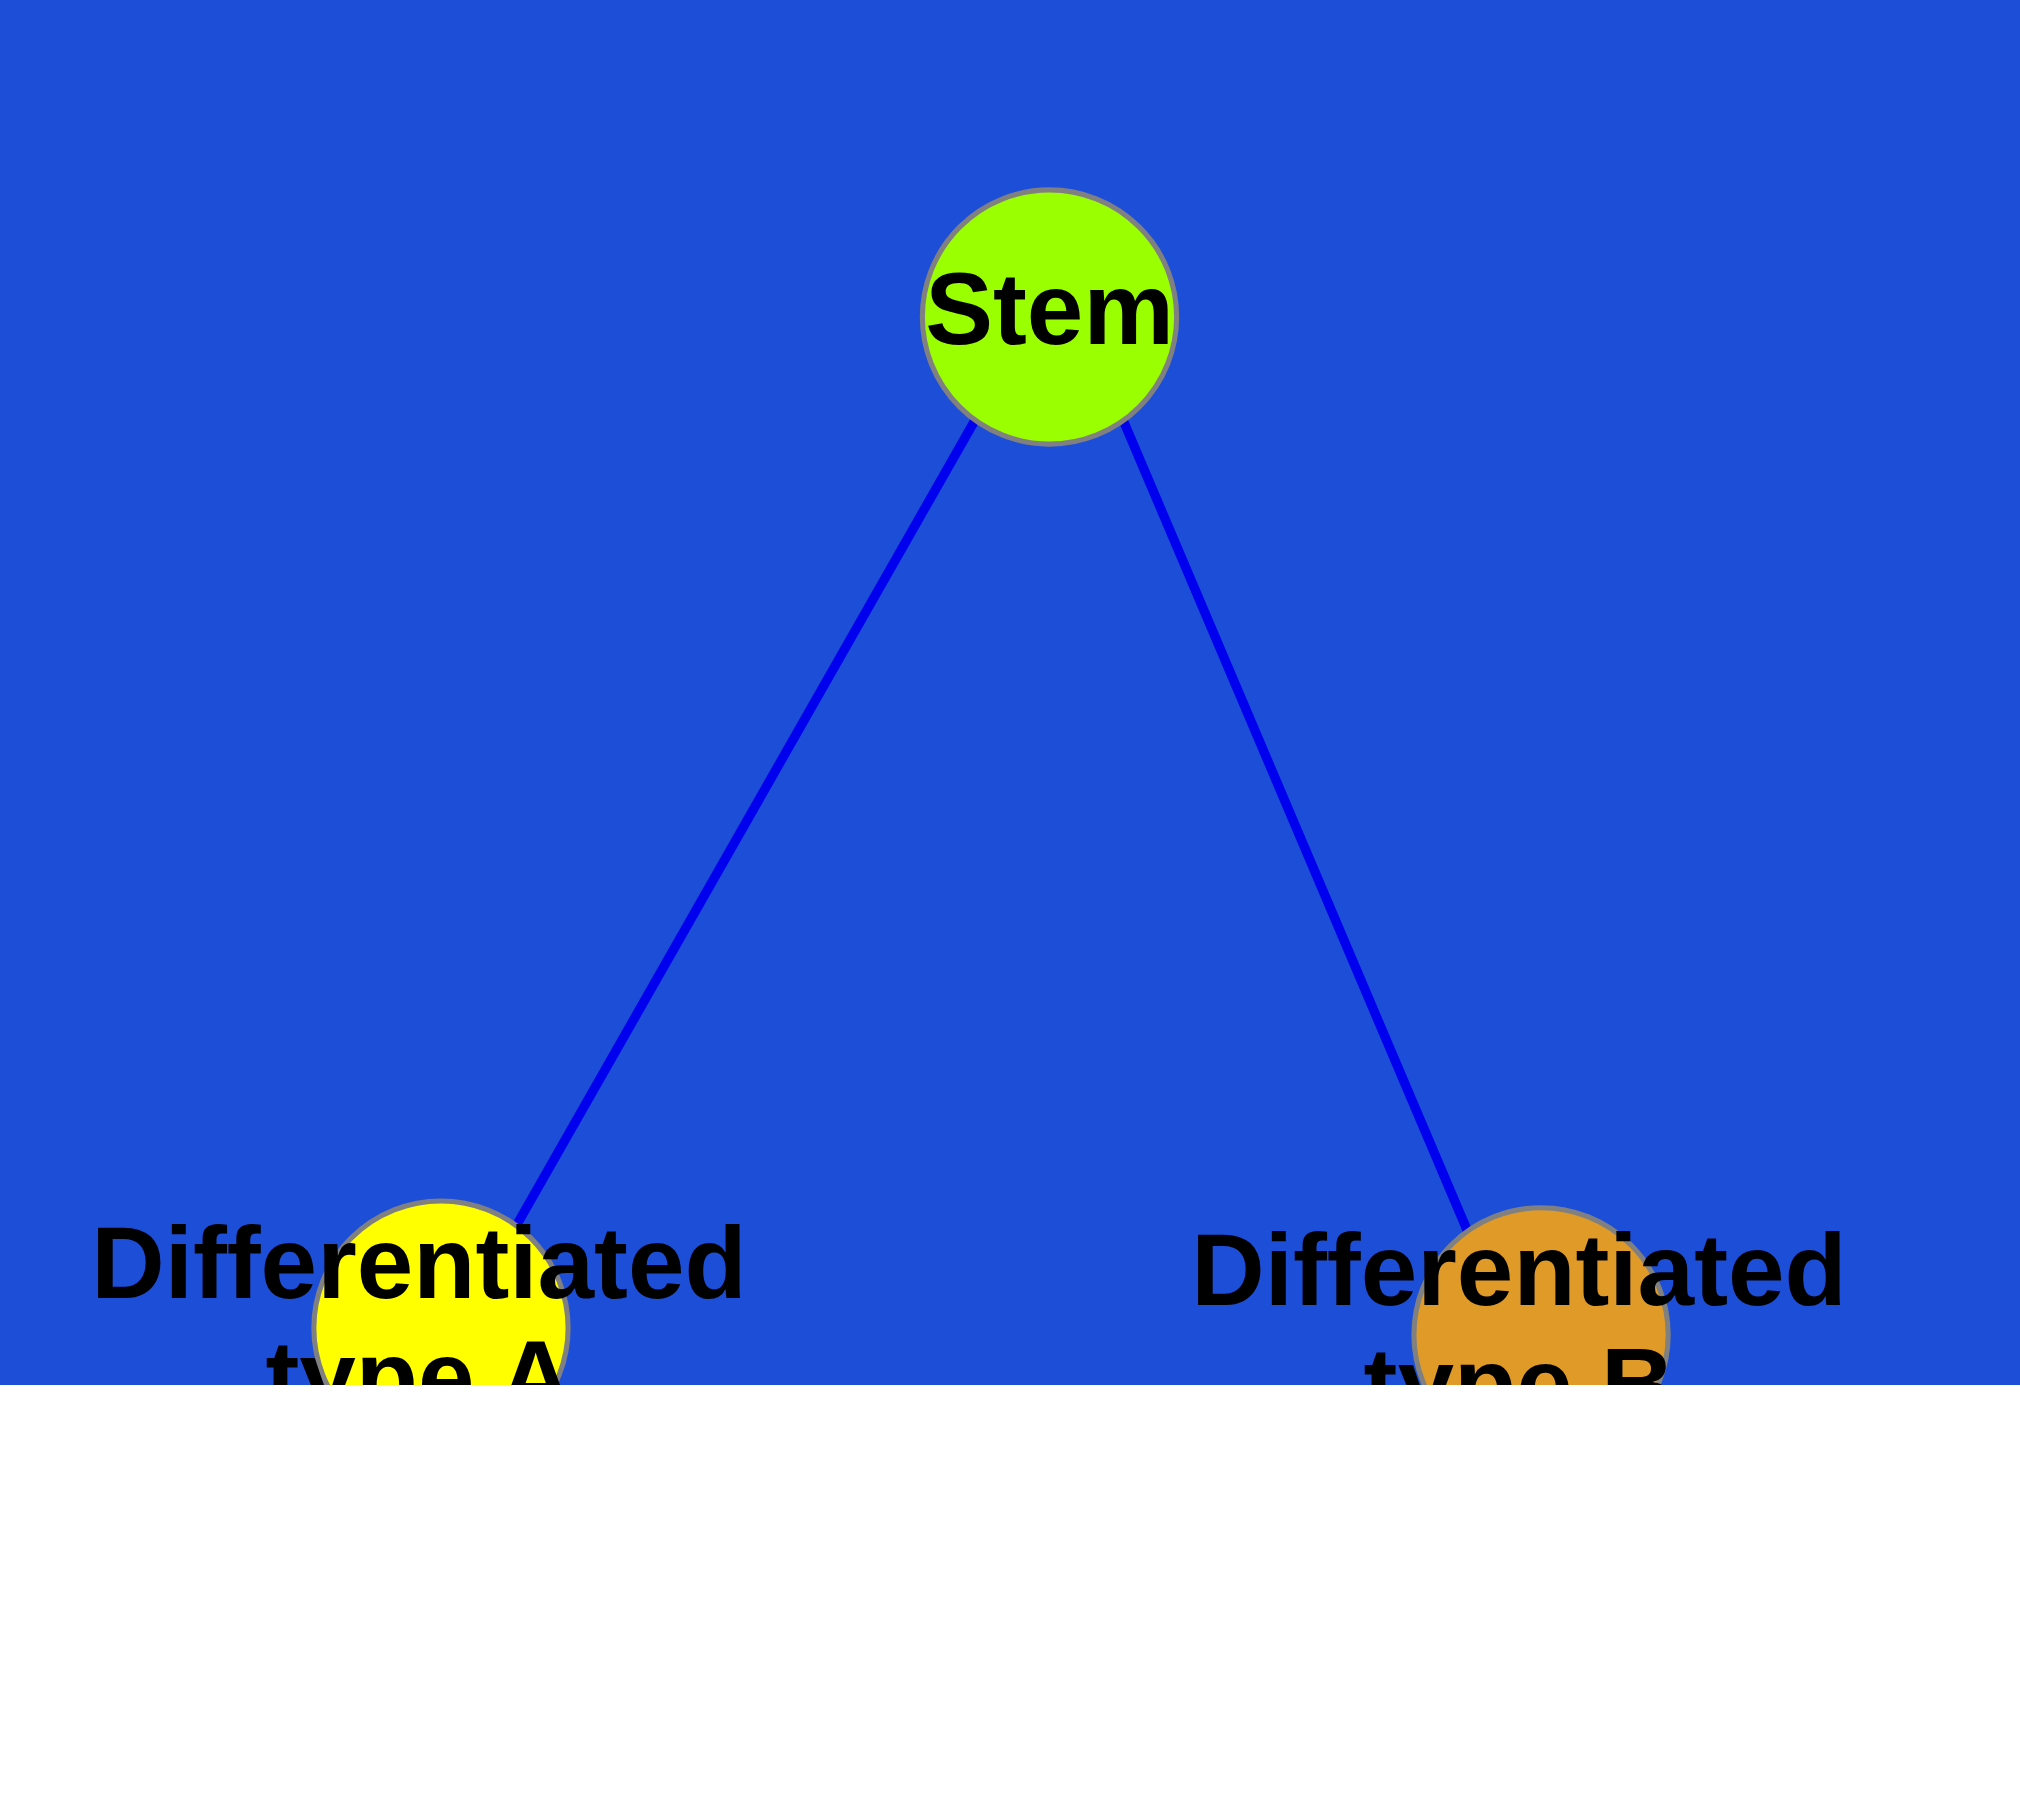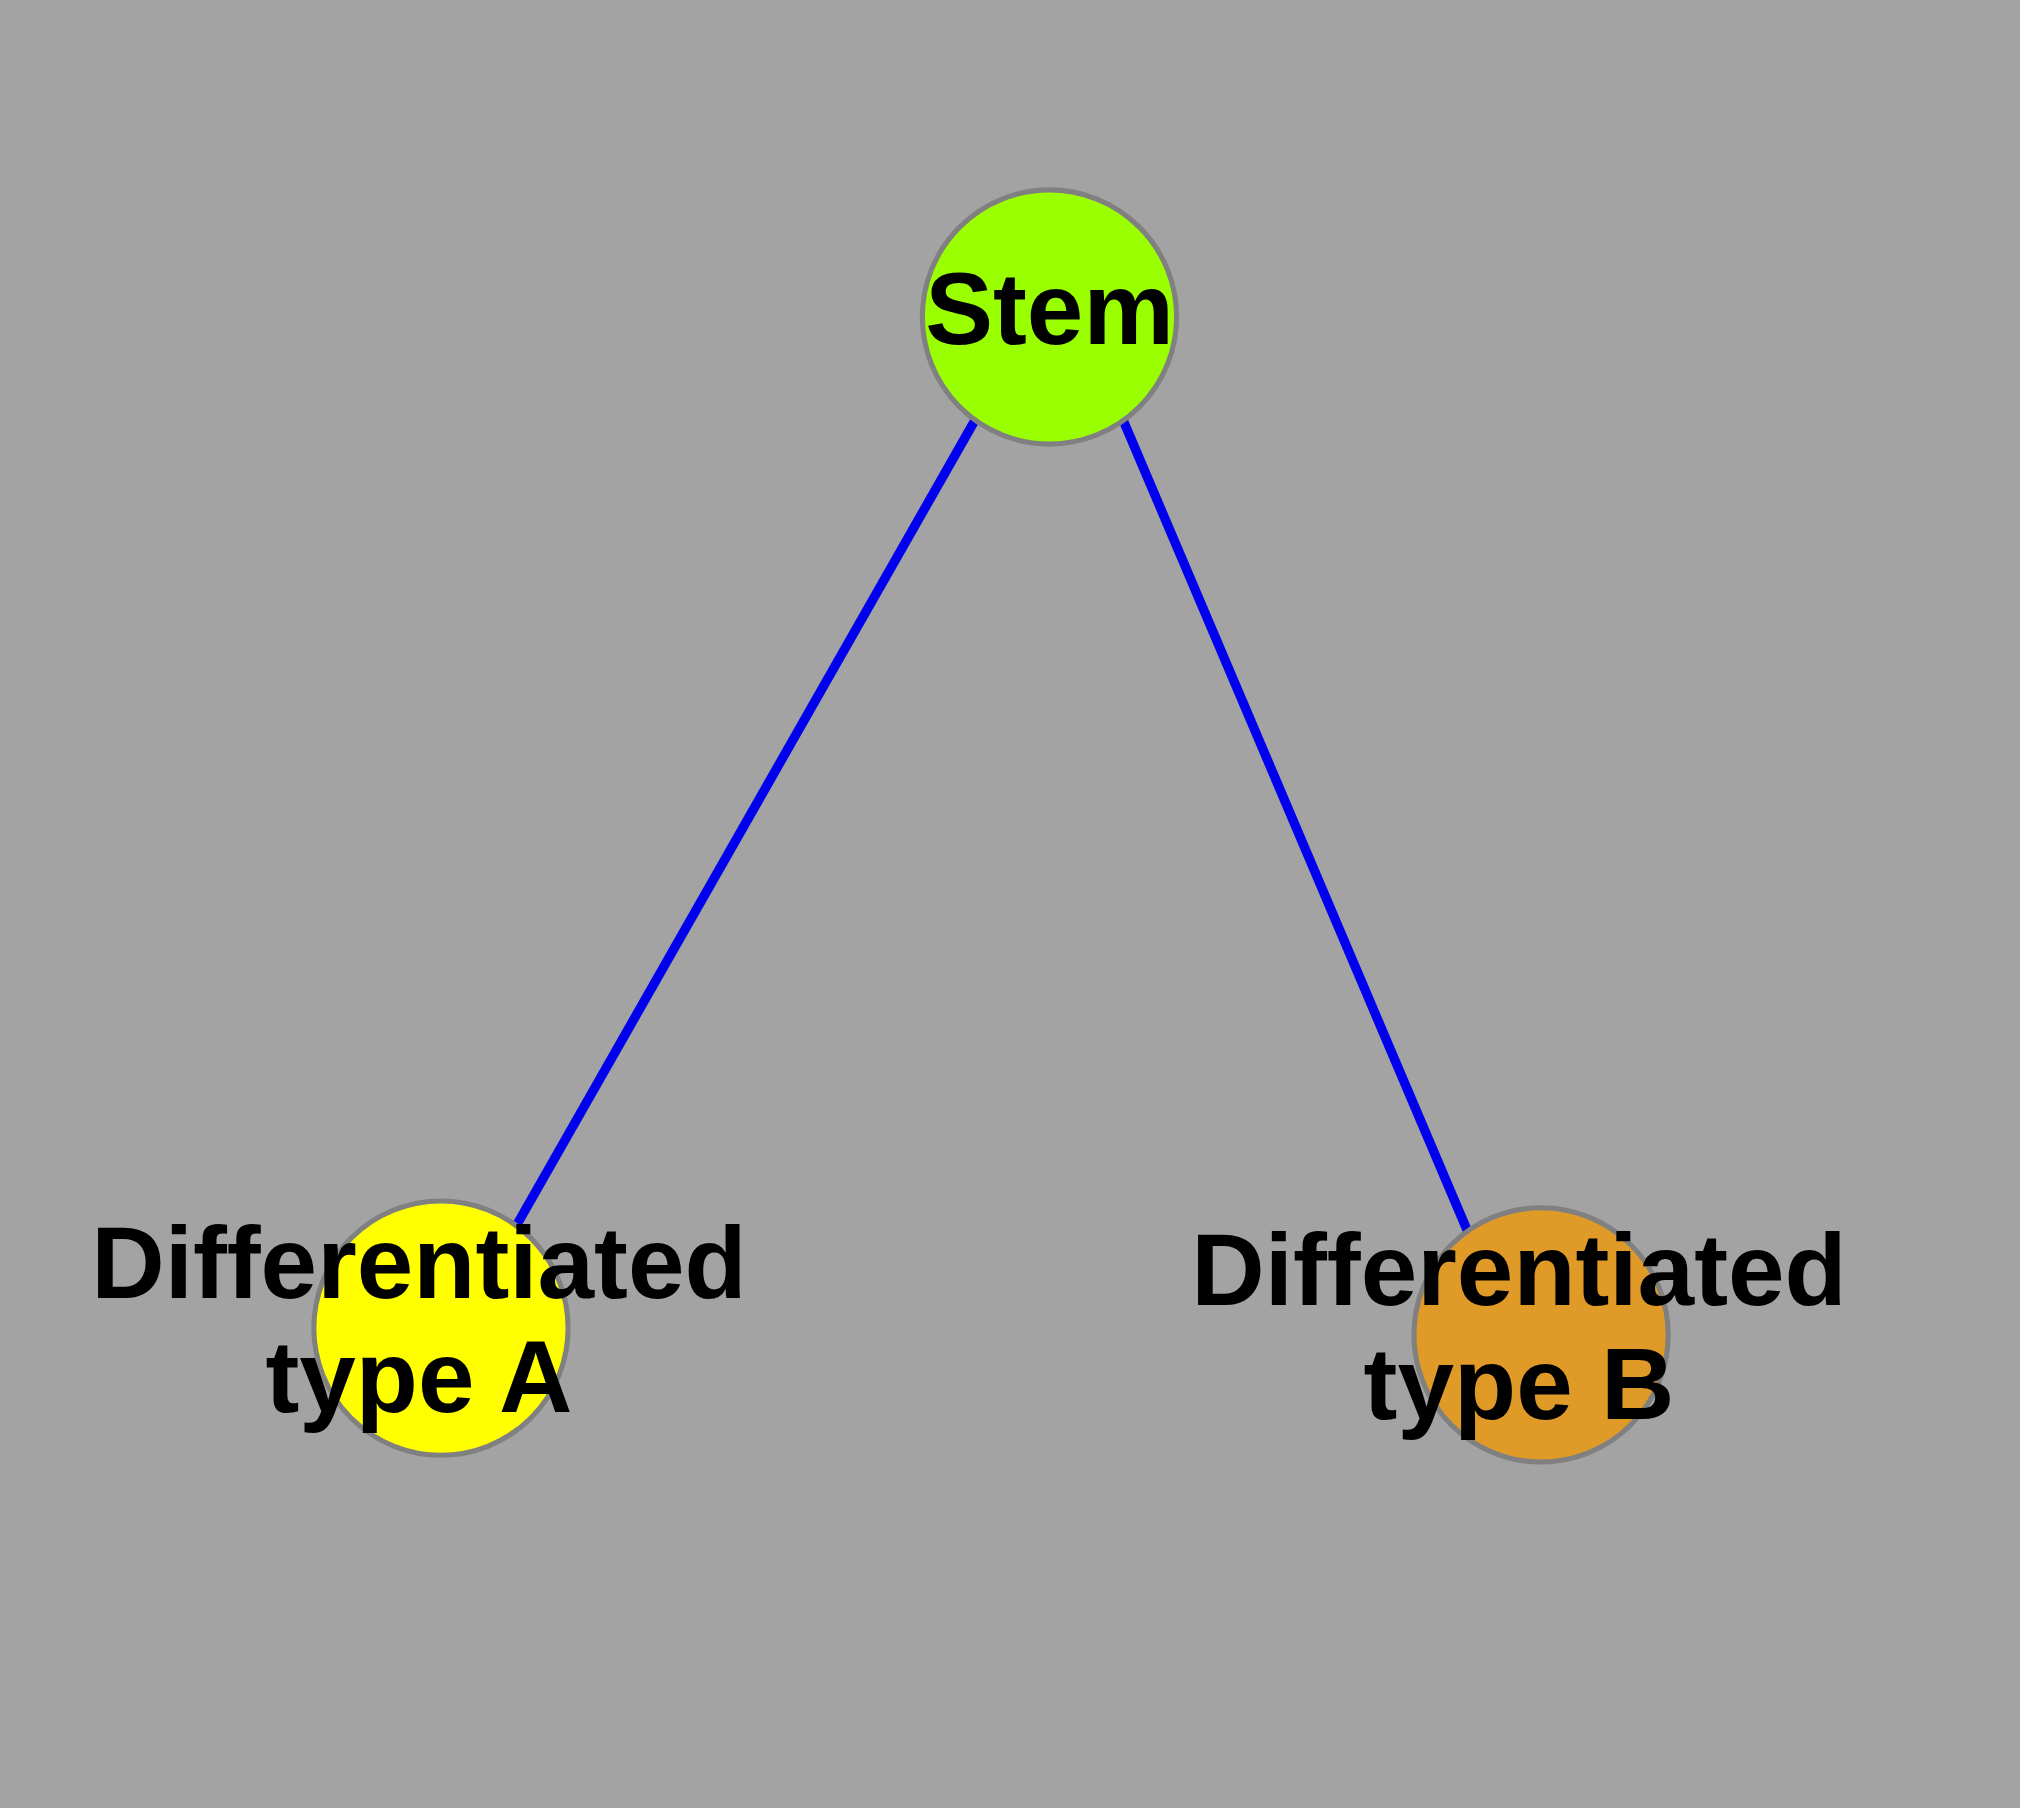--- a/index.html
+++ b/index.html
@@ -4,22 +4,22 @@
 <title>Cell Differentiation Graph</title>
 <style>
   html, body {
     margin: 0;
     padding: 0;
     background: #ffffff;
   }
   #canvas {
     position: relative;
     width: 2021px;
-    height: 1808px;
-    background: #a3a3a3;
+    height: 1385px;
+    background: #1d4ed8;
     overflow: hidden;
     font-family: "Liberation Sans", "DejaVu Sans", sans-serif;
   }
   #graph-svg {
     position: absolute;
     left: 0;
     top: 0;
     width: 2021px;
     height: 1812px;
     display: block;

